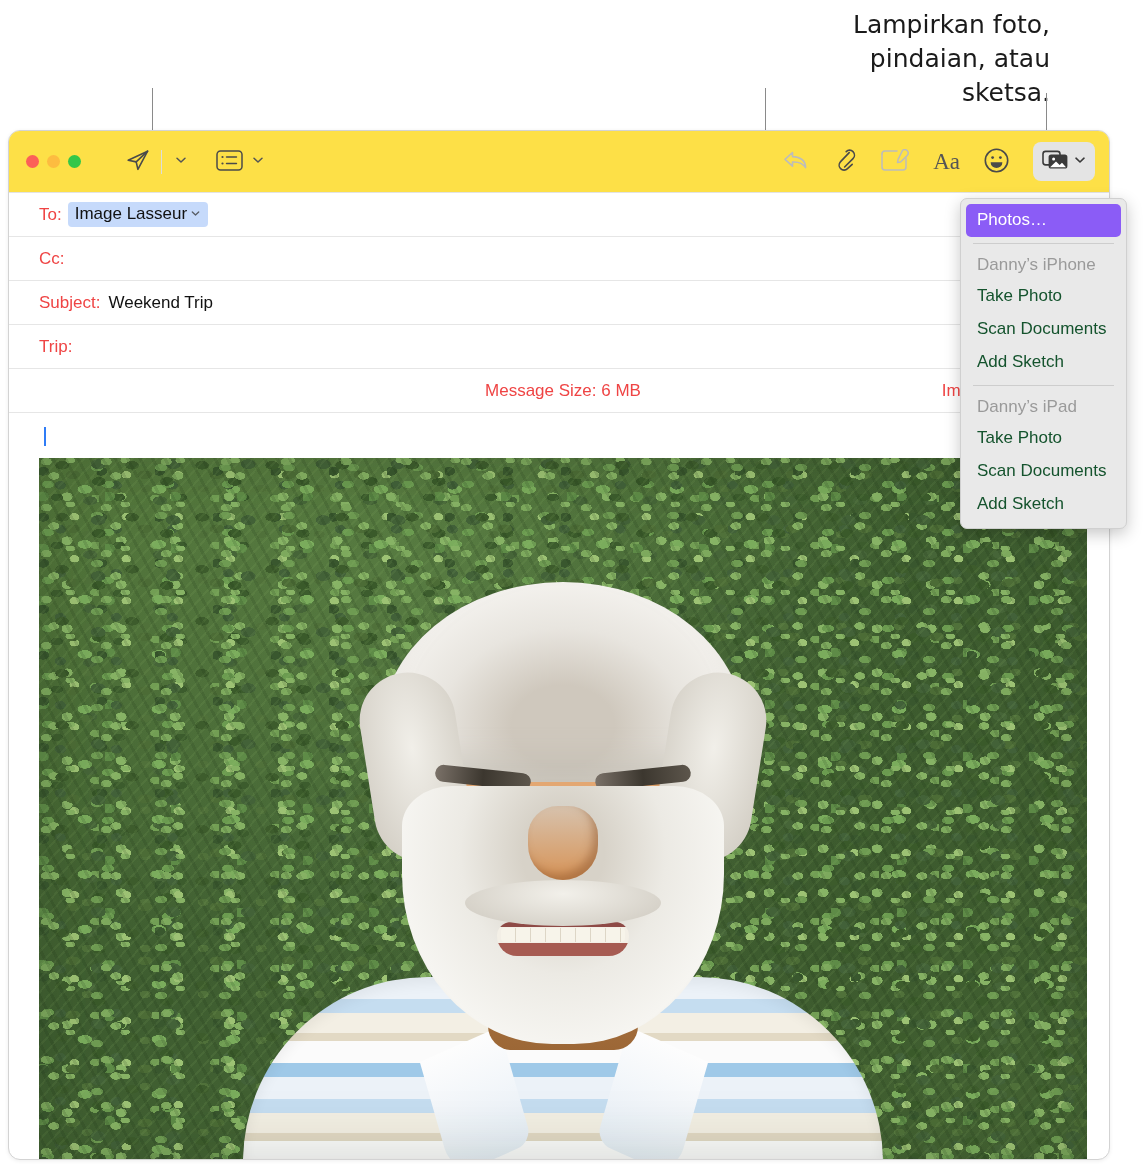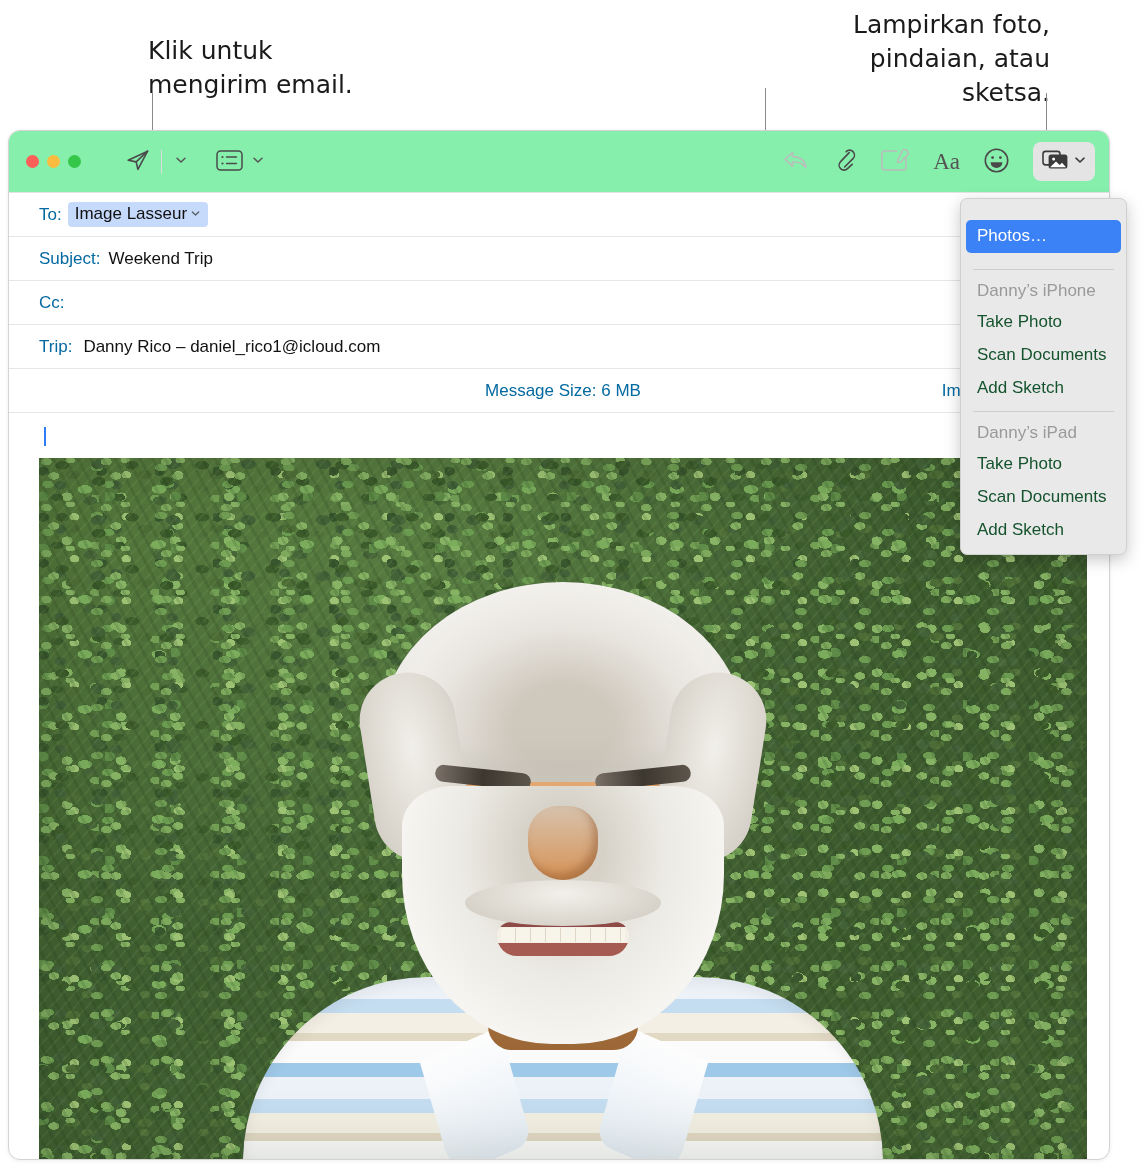--- a/index.html
+++ b/index.html
@@ -43,21 +43,21 @@
     border: 1px solid #d3d3d3;
     border-radius: 12px;
     overflow: hidden;
     box-shadow: 0 1px 4px rgba(0,0,0,.07);
   }
 
   
   #toolbar {
     position: relative;
     height: 62px;
-    background: #86efac;
+    background: #fde047;
     border-bottom: 1px solid #e3e3e3;
     display: flex;
     align-items: center;
   }
   .traffic { display: flex; gap: 8px; margin-left: 17px; }
   .light { width: 13px; height: 13px; border-radius: 50%; }
   .light.red { background: #fc6058; }
   .light.yellow { background: #fdbc40; }
   .light.green { background: #34c749; }
 
@@ -85,21 +85,21 @@
     position: relative;
     height: 44px;
     display: flex;
     align-items: center;
     padding-left: 30px;
     padding-right: 22px;
     border-bottom: 1px solid #e6e6e6;
     font-size: 17px;
     color: #111;
   }
-  .fld-label { color: #0369a1; font-weight: 400; }
+  .fld-label { color: #ef4444; font-weight: 400; }
   .fld-value { color: #111; }
   .token {
     display: inline-flex; align-items: center; gap: 3px;
     background: #c6dafb;
     border-radius: 4px;
     padding: 2px 7px 3px 7px;
     font-size: 17px;
     color: #111;
     margin-left: 6px;
   }
@@ -312,41 +312,39 @@
     z-index: 50;
   }
   .menu-item {
     font-size: 17px;
     color: #14532d;
     padding: 4px 10px 5px 16px;
     line-height: 24px;
     white-space: nowrap;
   }
   .menu-item.selected {
-    background: #3b82f6;
+    background: #8b5cf6;
     color: #ffffff;
     border-radius: 5px;
-    margin: 16px 5px;
+    margin: 0 5px;
     padding-left: 11px;
   }
   .menu-group {
     font-size: 17px;
     color: #9a9a9a;
     padding: 3px 10px 3px 16px;
     line-height: 24px;
   }
   .menu-sep { height: 1px; background: #cdcdcd; margin: 6px 12px; }
 </style>
 </head>
 <body>
 
 <div id="root">
 
-  <div class="callout" id="callout-send">Klik untuk
-mengirim email.</div>
   <div class="leader" id="leader-send"></div>
 
   <div class="leader" id="leader-file"></div>
 
   <div class="callout" id="callout-photo">Lampirkan foto,
 pindaian, atau
 sketsa.</div>
   <div class="leader" id="leader-photo"></div>
 
   <div id="window">
@@ -462,32 +460,31 @@
         <span>Image Lasseur</span>
         <span class="chev-sm">
           <svg width="11" height="11" viewBox="0 0 11 11">
               <path d="M2.3 4 L5.5 7 L8.7 4" stroke="#333" stroke-width="1.3" fill="none" stroke-linecap="round" stroke-linejoin="round"></path>
             </svg>
         </span>
       </span>
     </div>
 
     <div class="field-row">
+      <span class="fld-label">Cc:</span>
+      <span class="fld-value" style="margin-left:8px"></span>
+    </div>
+
+    <div class="field-row">
       <span class="fld-label">Subject:</span>
       <span class="fld-value" style="margin-left:8px">Weekend Trip</span>
     </div>
 
     <div class="field-row">
-      <span class="fld-label">Cc:</span>
-      <span class="fld-value" style="margin-left:8px"></span>
-    </div>
-
-    <div class="field-row">
       <span class="fld-label">Trip:</span>
-      <span class="fld-value" style="margin-left:11px">Danny Rico – daniel_rico1@icloud.com</span>
     </div>
 
     <div class="field-row" id="row-size">
       <span class="fld-label">Message Size: 6 MB</span>
       <span id="img-size-wrap">
         <span class="fld-label">Image Size:</span>
         <span class="size-popup">Act</span>
       </span>
     </div>
 

